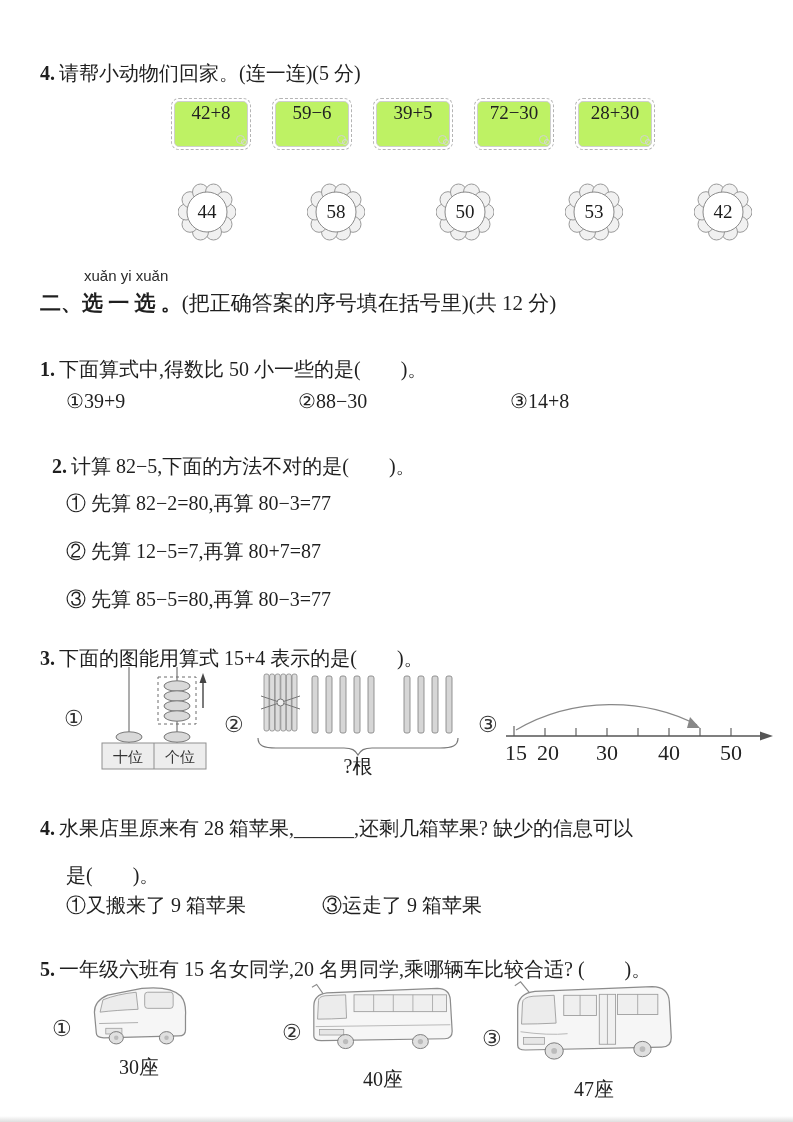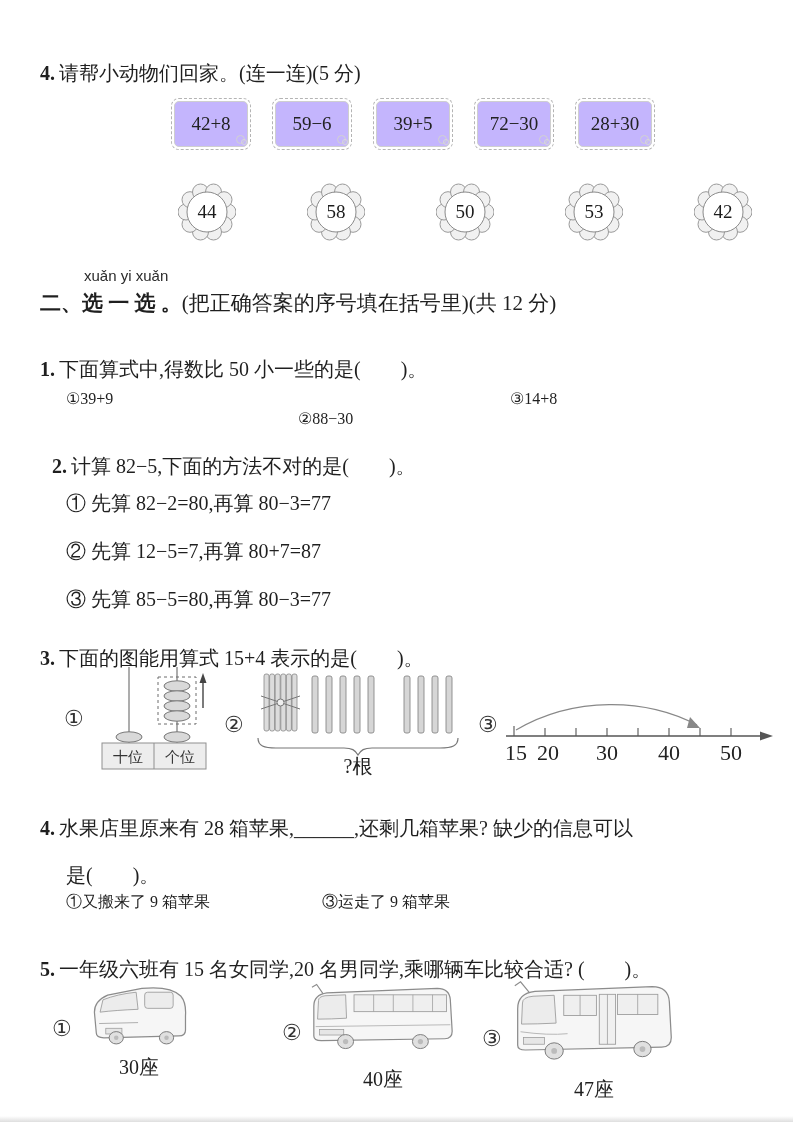--- a/index.html
+++ b/index.html
@@ -11,36 +11,36 @@
     background:linear-gradient(#ffffff,#dedede);}
   .abs{position:absolute;}
   .t{white-space:pre-wrap;font-size:20px;line-height:27px;margin-top:16px;}
   .qnum{font-weight:700;margin-right:4px;}
   .bold{font-weight:700;}
   .pinyin{font-family:"Liberation Sans","DejaVu Sans",sans-serif;font-size:15px;color:#2b2b2b;}
   .sec{font-size:21px;}
   
   #ticket-row{display:flex;gap:27px;}
   .ticket{position:relative;width:72px;height:44px;border:1px solid #cfcfcf;border-radius:5px;
-    outline:1px dashed #b4b4b4;outline-offset:2px;background:#c4b5fd;
-    display:flex;align-items:center;justify-content:center;font-size:19px;color:#222;}
+    outline:1px dashed #b4b4b4;outline-offset:2px;background:#bef264;
+    display:flex;align-items:flex-start;justify-content:center;font-size:19px;color:#222;}
   .ticket .corner{position:absolute;right:2px;bottom:2px;width:7px;height:7px;
     border:1px solid #d2d2d2;border-radius:50%;}
   .ticket .corner::after{content:"";position:absolute;right:-3px;bottom:-2px;width:4px;height:4px;
     border:1px solid #d8d8d8;border-radius:50%;}
   
   #flower-row{display:flex;gap:71px;}
   .flower{position:relative;width:58px;height:58px;}
   .flower .num{position:absolute;inset:0;display:flex;align-items:center;justify-content:center;
     font-size:19px;color:#1c1c1c;}
   
   .optrow{display:flex;}
-  .optrow .opt{font-size:16px;white-space:pre-wrap;}
+  .optrow .opt{font-size:20px;white-space:pre-wrap;}
   #q1-opts .opt:nth-child(1){width:232px;}
-  #q1-opts .opt:nth-child(2){width:212px;margin-top:20px;}
+  #q1-opts .opt:nth-child(2){width:212px;}
   #q4-opts .opt:nth-child(1){width:256px;}
   #q4-opts .opt:nth-child(2){width:228px;}
   .method{font-size:20px;line-height:26px;margin-bottom:22px;white-space:pre-wrap;}
   
   #q3-figs{height:128px;width:760px;}
   .figlabel{position:absolute;font-size:22px;color:#333;}
   
   #bus-row{height:132px;width:760px;}
   .bus-group{position:absolute;top:0;}
   .bus-group .glabel{position:absolute;left:0;font-size:22px;color:#333;}

